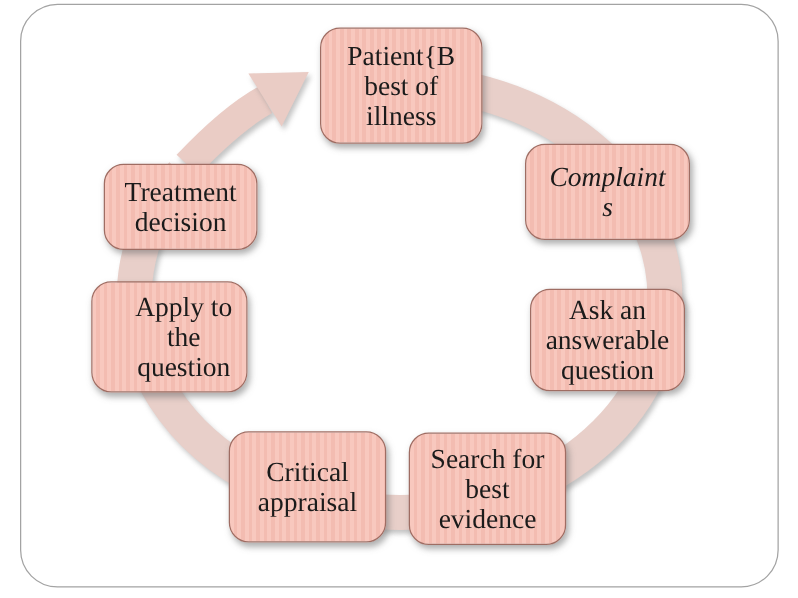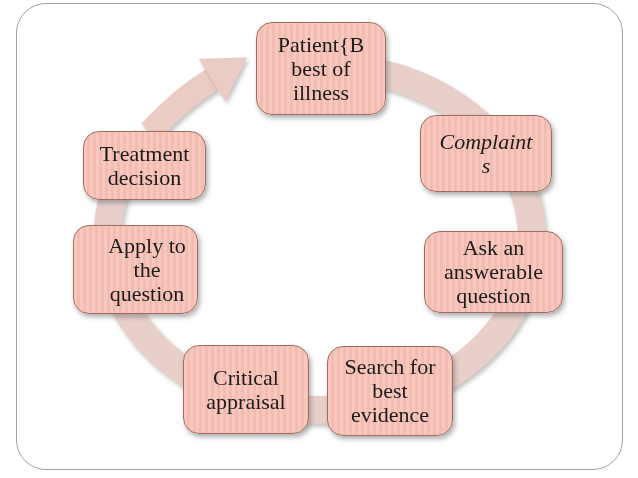--- a/index.html
+++ b/index.html
@@ -25,21 +25,21 @@
       var(--box-fill-dark,#f3bcb1) 3px,var(--box-fill-dark,#f3bcb1) 6px);
     border:1px solid var(--box-border,#9f6d63);
     border-radius:16px;
     box-shadow:2px 3px 5px rgba(110,110,110,0.55);
     color:var(--text,#1b1b1b);
     font-size:22px;line-height:24px;text-align:center;
   }
   .ln{white-space:nowrap;}
   .b0{left:256px;top:22px;width:130px;height:93px;}
   .b1{left:420px;top:115px;width:132px;height:77px;font-style:italic;}
-  .b2{left:424px;top:231px;width:139px;height:82px;}
+  .b2{left:424px;top:231px;width:124px;height:82px;}
   .b3{left:327px;top:346px;width:126px;height:90px;}
   .b4{left:183px;top:345px;width:126px;height:89px;}
   .b5{left:73px;top:225px;width:125px;height:89px;padding-left:23px;}
   .b6{left:83px;top:110px;width:123px;height:69px;margin-top:21px;}
 </style>
 </head>
 <body>
 
 <div class="slide">
 

